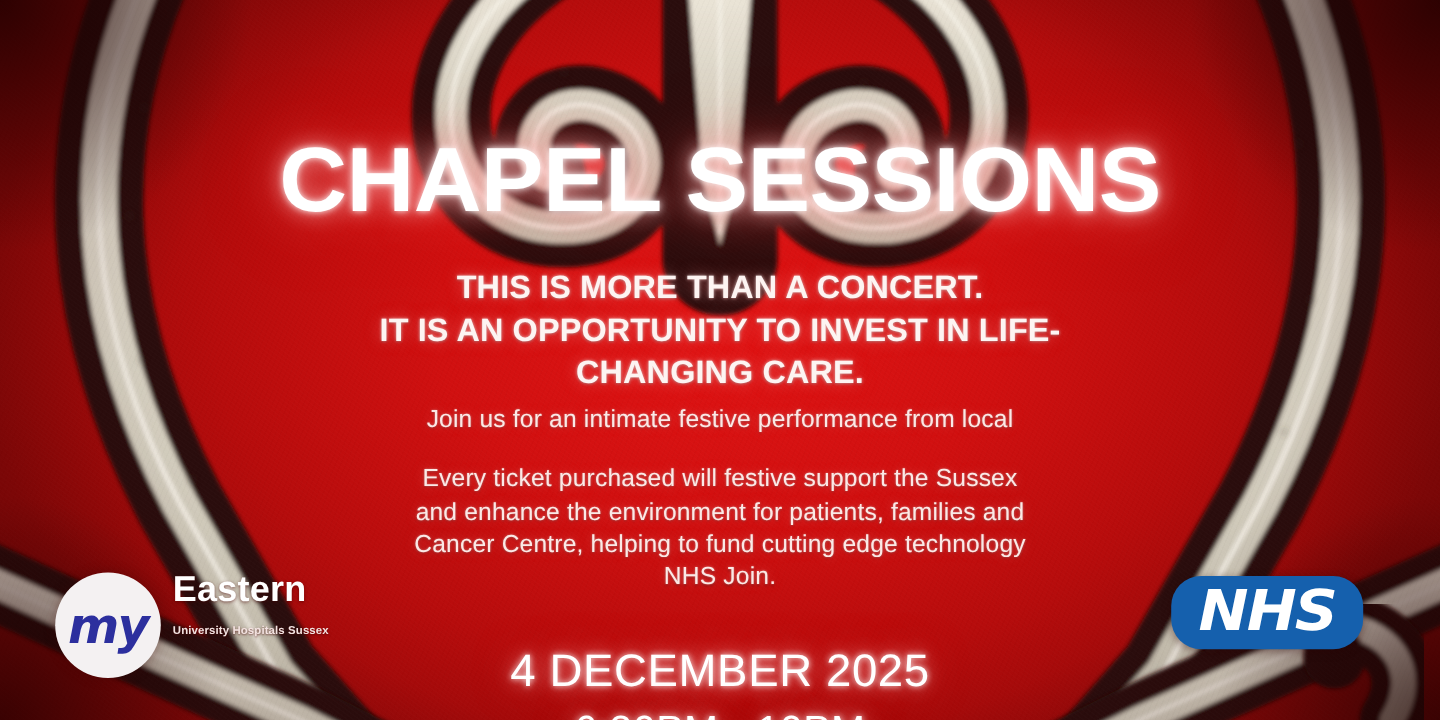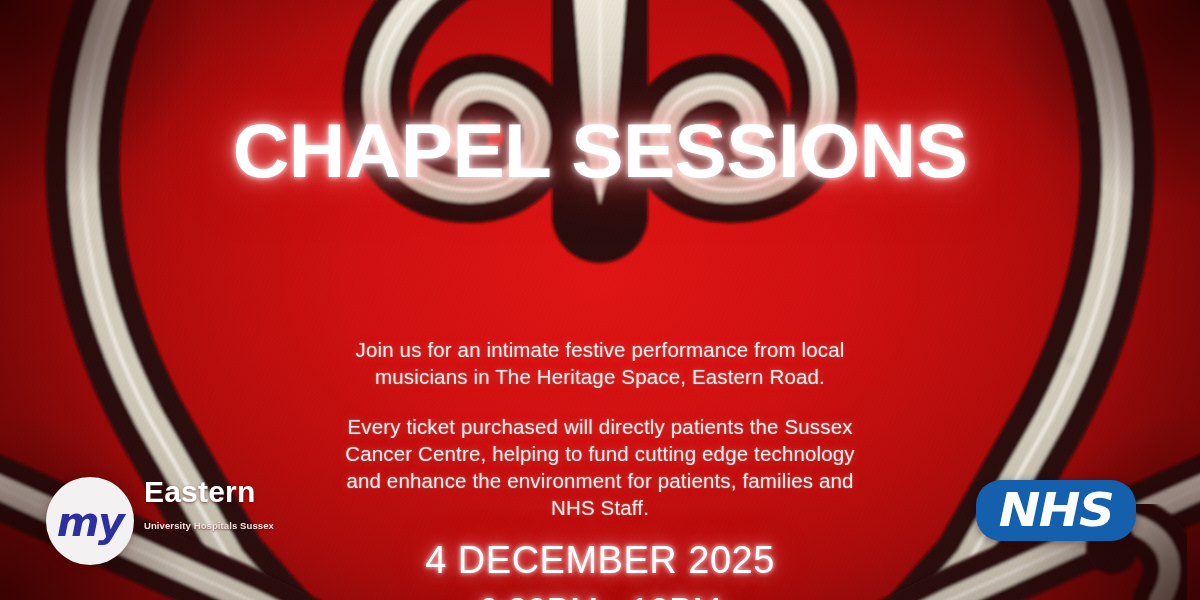--- a/index.html
+++ b/index.html
@@ -315,34 +315,38 @@
   </svg>
 
   <div class="bg-grain"></div>
   <div class="bg-vignette"></div>
   <div class="bg-corner-dark"></div>
 
   <div class="content">
 
     <div class="title">CHAPEL SESSIONS</div>
 
+    <div class="subtitle">
+      <div>THIS IS MORE THAN A CONCERT.</div>
+      <div>IT IS AN OPPORTUNITY TO INVEST IN LIFE-</div>
+      <div>CHANGING CARE.</div>
+    </div>
 
     <div class="body-block">
       <p>
         </p>
         <div>Join us for an intimate festive performance from local</div>
-        <div>musicians in The Heritage Space, Eastern Road.</div>
       <p></p>
       <div class="para-gap"></div>
       <p>
         </p>
-        <div>Every ticket purchased will directly patients the Sussex</div>
+        <div>Every ticket purchased will festive support the Sussex</div>
+        <div>and enhance the environment for patients, families and</div>
         <div>Cancer Centre, helping to fund cutting edge technology</div>
-        <div>and enhance the environment for patients, families and</div>
-        <div>NHS Staff.</div>
+        <div>NHS Join.</div>
       <p></p>
     </div>
 
     <div class="date-line">4 DECEMBER 2025</div>
     <div class="time-line">6:30PM - 10PM</div>
 
   </div>
 
   <div class="charity-logo">
     <div class="charity-circle">

